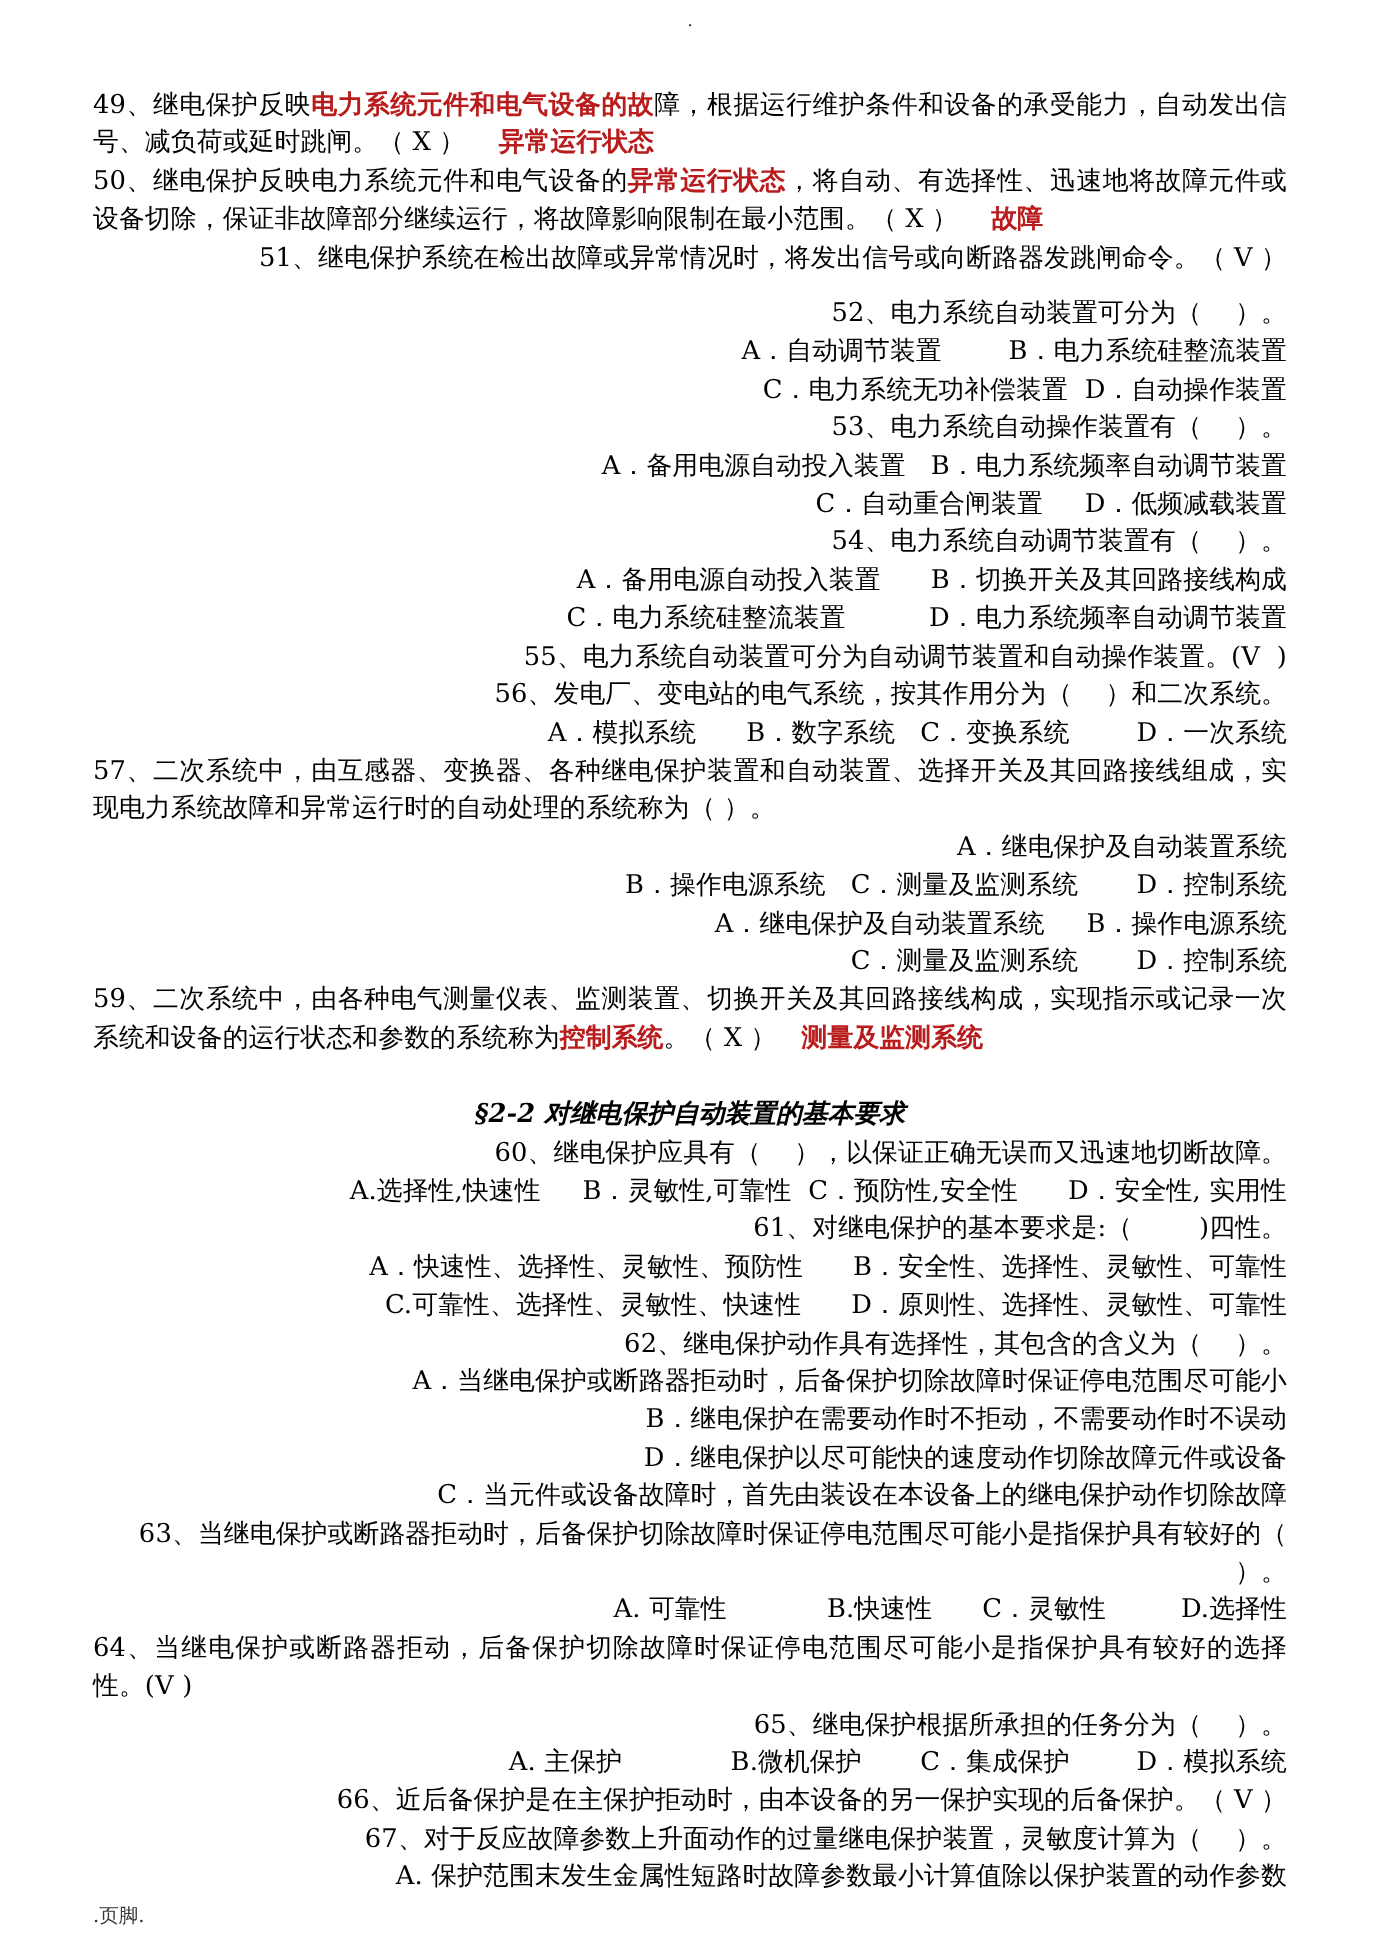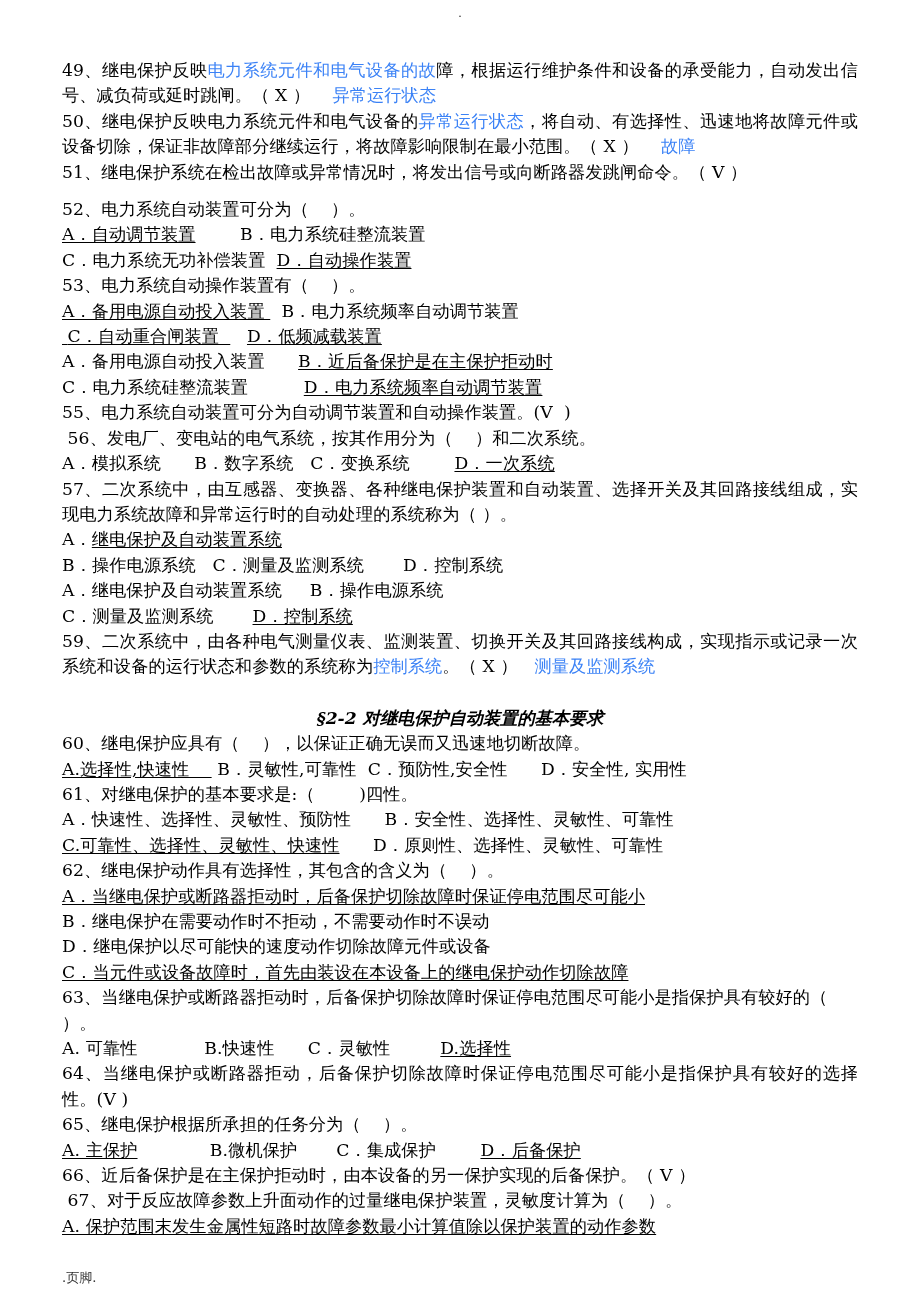--- a/index.html
+++ b/index.html
@@ -40,37 +40,37 @@
     width: 796px;
   }
   p.line {
     margin: 0;
     padding: 0;
     font-size: 17.2px;
     line-height: 25.4px;
     white-space: pre-wrap;
     font-family: "DejaVu Serif", "Liberation Serif", serif;
     letter-spacing: 0.1px;
+    text-align: right;
   }
   p.para {
     margin: 0;
     padding: 0;
     font-size: 17.2px;
     line-height: 25.4px;
     text-align: justify;
     text-justify: inter-ideograph;
     white-space: normal;
     letter-spacing: 0.1px;
   }
   .red {
-    color: #3b82f6;
-    font-weight: normal;
+    color: #b91c1c;
+    font-weight: bold;
   }
   .u {
-    text-decoration: underline;
     text-underline-offset: 2px;
   }
   .indent1 { padding-left: 30px; }
   .indent-half { padding-left: 10px; }
   .section-head {
     margin: 0;
     padding: 0;
     font-size: 17.2px;
     line-height: 25.4px;
     font-weight: bold;
@@ -108,21 +108,22 @@
     <div class="spacer-sm"></div>
 
     <p class="line">52、电力系统自动装置可分为（    ）。</p>
     <p class="line indent1"><span class="u">A．自动调节装置</span><span class="nowrap">        </span><span>B．电力系统硅整流装置</span></p>
     <p class="line indent1"><span>C．电力系统无功补偿装置</span><span class="nowrap">  </span><span class="u">D．自动操作装置</span></p>
 
     <p class="line">53、电力系统自动操作装置有（    ）。</p>
     <p class="line indent1"><span class="u">A．备用电源自动投入装置 </span><span class="nowrap">  </span><span>B．电力系统频率自动调节装置</span></p>
     <p class="line indent1"><span class="u"> C．自动重合闸装置  </span><span class="nowrap">   </span><span class="u">D．低频减载装置</span></p>
 
-    <p class="line indent1"><span>A．备用电源自动投入装置</span><span class="nowrap">      </span><span class="u">B．近后备保护是在主保护拒动时</span></p>
+    <p class="line">54、电力系统自动调节装置有（    ）。</p>
+    <p class="line indent1"><span>A．备用电源自动投入装置</span><span class="nowrap">      </span><span class="u">B．切换开关及其回路接线构成</span></p>
     <p class="line indent1"><span>C．电力系统硅整流装置</span><span class="nowrap">          </span><span class="u">D．电力系统频率自动调节装置</span></p>
 
     <p class="line">55、电力系统自动装置可分为自动调节装置和自动操作装置。(V  )</p>
 
     <p class="line"> 56、发电厂、变电站的电气系统，按其作用分为（    ）和二次系统。</p>
     <p class="line indent1"><span>A．模拟系统</span><span class="nowrap">      </span><span>B．数字系统</span><span class="nowrap">   </span><span>C．变换系统</span><span class="nowrap">        </span><span class="u">D．一次系统</span></p>
 
     <p class="para">57、二次系统中，由互感器、变换器、各种继电保护装置和自动装置、选择开关及其回路接线组成，实现电力系统故障和异常运行时的自动处理的系统称为（    ）。</p>
     <p class="line"><span>A．</span><span class="u">继电保护及自动装置系统</span></p>
     <p class="line"><span>B．操作电源系统</span><span class="nowrap">   </span><span>C．测量及监测系统</span><span class="nowrap">       </span><span>D．控制系统</span></p>
@@ -148,21 +149,21 @@
     <p class="line indent1"><span>B．继电保护在需要动作时不拒动，不需要动作时不误动</span></p>
     <p class="line indent1"><span>D．继电保护以尽可能快的速度动作切除故障元件或设备</span></p>
     <p class="line indent1"><span class="u">C．当元件或设备故障时，首先由装设在本设备上的继电保护动作切除故障</span></p>
 
     <p class="line">63、当继电保护或断路器拒动时，后备保护切除故障时保证停电范围尽可能小是指保护具有较好的（    ）。</p>
     <p class="line indent1"><span>A. 可靠性</span><span class="nowrap">            </span><span>B.快速性</span><span class="nowrap">      </span><span>C．灵敏性</span><span class="nowrap">         </span><span class="u">D.选择性</span></p>
 
     <p class="para">64、当继电保护或断路器拒动，后备保护切除故障时保证停电范围尽可能小是指保护具有较好的选择性。(V  )</p>
 
     <p class="line">65、继电保护根据所承担的任务分为（    ）。</p>
-    <p class="line indent-half"><span class="u">A. 主保护</span><span class="nowrap">             </span><span>B.微机保护</span><span class="nowrap">       </span><span>C．集成保护</span><span class="nowrap">        </span><span class="u">D．后备保护</span></p>
+    <p class="line indent-half"><span class="u">A. 主保护</span><span class="nowrap">             </span><span>B.微机保护</span><span class="nowrap">       </span><span>C．集成保护</span><span class="nowrap">        </span><span class="u">D．模拟系统</span></p>
 
     <p class="line">66、近后备保护是在主保护拒动时，由本设备的另一保护实现的后备保护。（ V ）</p>
 
     <p class="line"> 67、对于反应故障参数上升面动作的过量继电保护装置，灵敏度计算为（    ）。</p>
     <p class="line indent1"><span class="u">A. 保护范围末发生金属性短路时故障参数最小计算值除以保护装置的动作参数</span></p>
 
   </div>
 
   <div class="footer">.页脚.</div>
 

